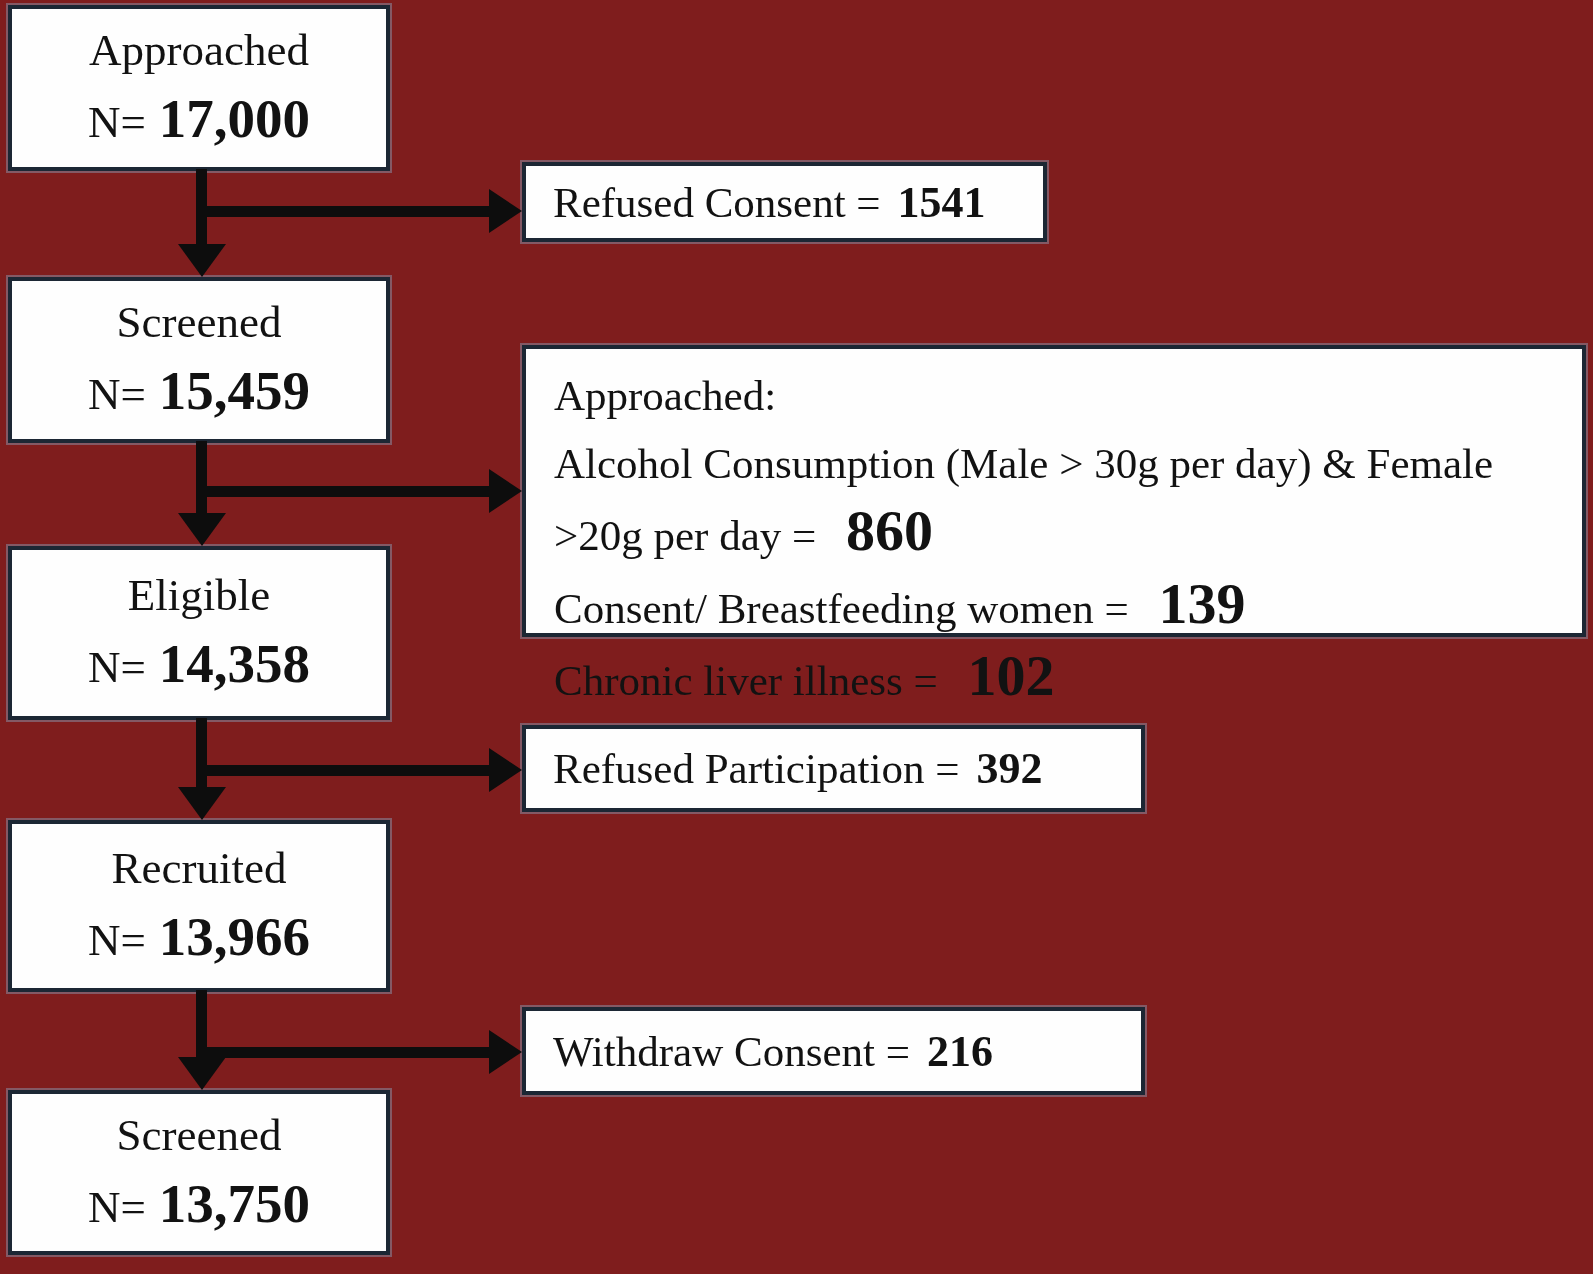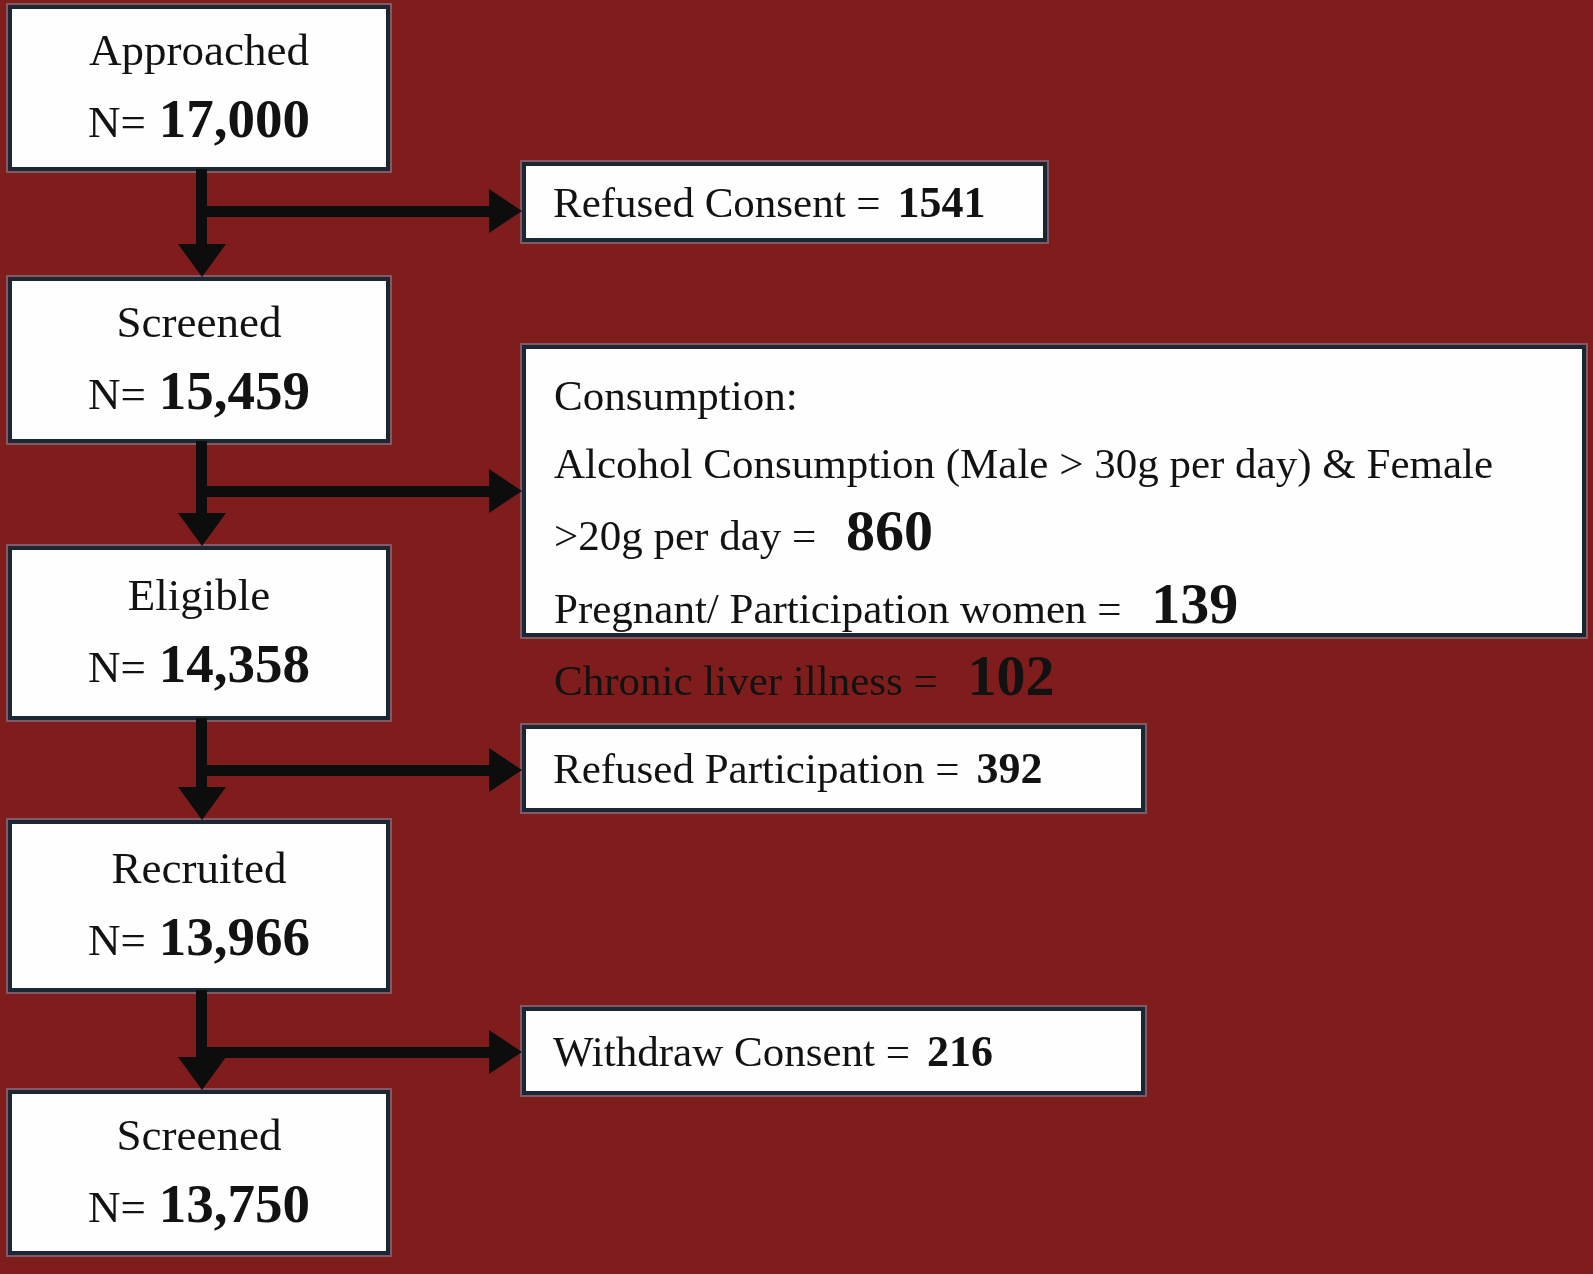--- a/index.html
+++ b/index.html
@@ -91,24 +91,24 @@
     <div>Screened</div>
     <div class="n-line"><span>N=</span><b class="n-value">13,750</b></div>
   </div>
 
   <div class="box side" style="left:522px;top:162px;width:525px;height:80px;">
     <span>Refused Consent =</span>
       <b class="side-value">1541</b>
   </div>
 
   <div class="box excl" style="left:522px;top:345px;width:1064px;height:292px;">
-    <div class="exline">Consumption:</div>
+    <div class="exline">Approached:</div>
     <div class="exline"><span>Alcohol Consumption (Male &gt; 30g per day) &amp; Female</span><b></b></div>
     <div class="exline"><span>&gt;20g per day = </span><b>860</b></div>
-    <div class="exline"><span>Pregnant/ Participation women = </span><b>139</b></div>
+    <div class="exline"><span>Consent/ Breastfeeding women = </span><b>139</b></div>
     <div class="exline"><span>Chronic liver illness = </span><b>102</b></div>
   </div>
 
   <div class="box side" style="left:522px;top:725px;width:623px;height:87px;align-items:center;">
     <span>Refused Participation =</span>
       <b class="side-value">392</b>
   </div>
 
   <div class="box side" style="left:522px;top:1007px;width:623px;height:88px;">
     <span>Withdraw Consent =</span>

